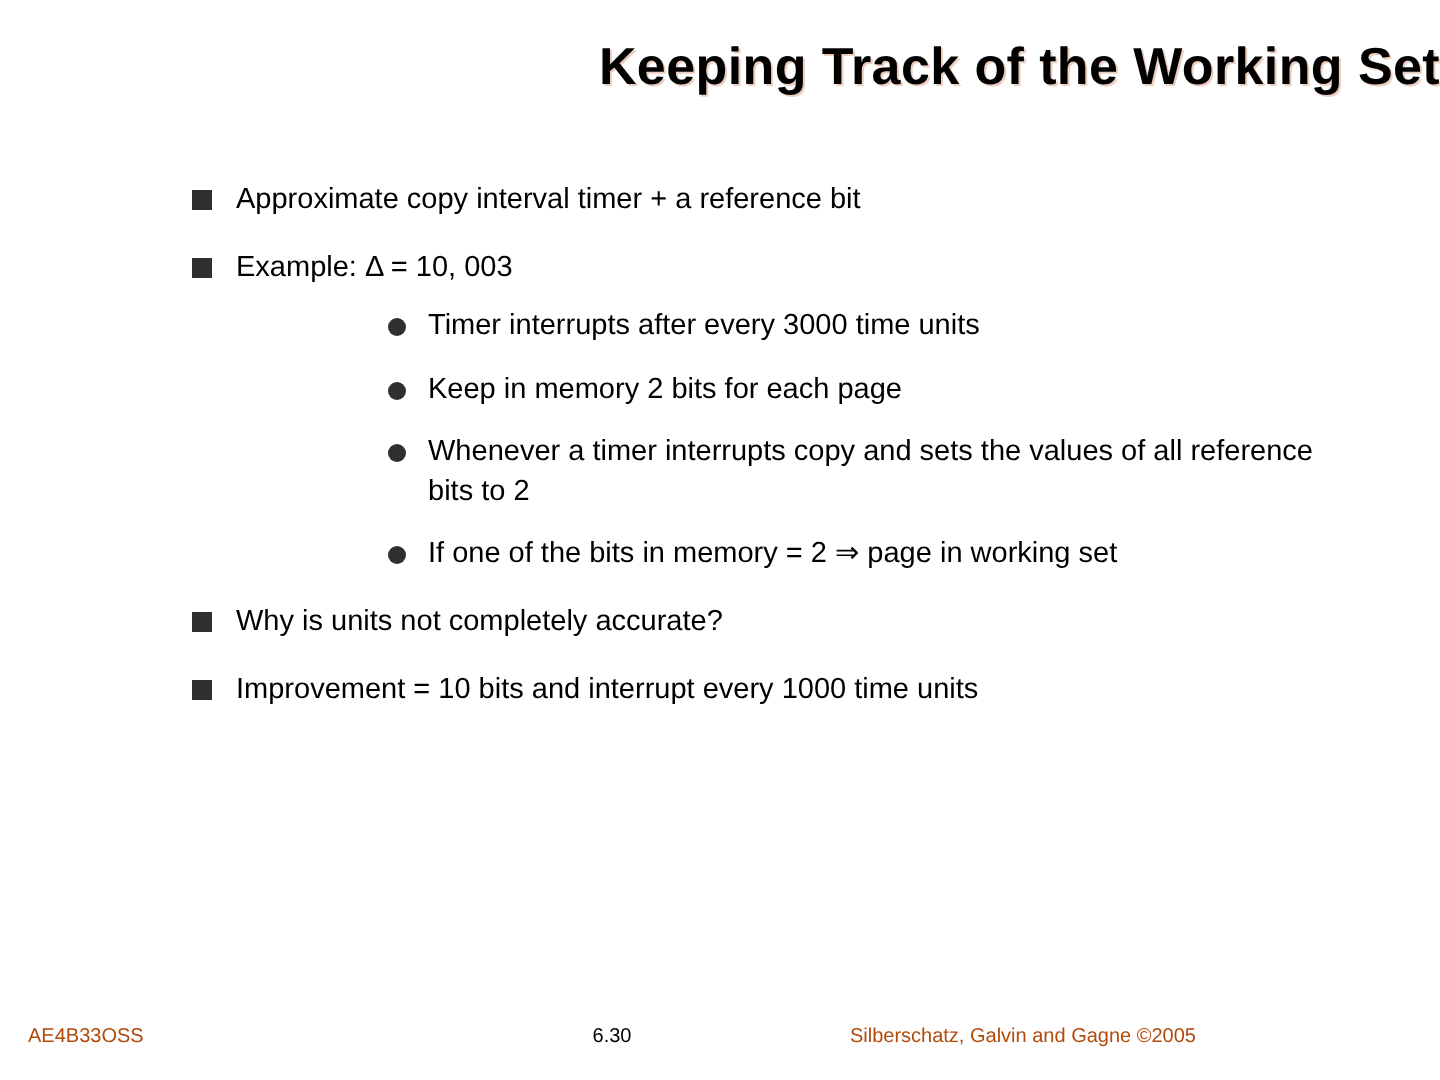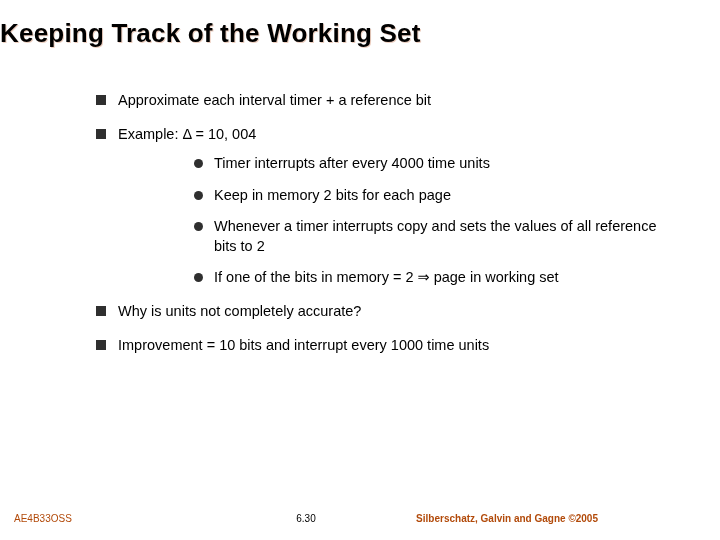--- a/index.html
+++ b/index.html
@@ -5,21 +5,21 @@
   * { margin: 0; padding: 0; box-sizing: border-box; }
   body {
     width: 720px;
     height: 540px;
     background: #ffffff;
     font-family: Arial, Helvetica, sans-serif;
     position: relative;
     overflow: hidden;
   }
   .title {
-    text-align: left;
+    text-align: right;
     font-size: 26px;
     font-weight: bold;
     color: #000;
     padding-top: 18px;
     padding-bottom: 8px;
     text-shadow: 1px 1px 0 rgba(180,60,0,0.25);
     letter-spacing: 0.2px;
   }
   .content {
     padding: 34px 30px 0 96px;
@@ -83,36 +83,35 @@
     bottom: 0;
     font-size: 10px;
     color: #000;
   }
   .footer-right {
     position: absolute;
     right: 14px;
     bottom: 0;
     font-size: 10px;
     color: #b24a0a;
-    font-weight: bold;
   }
 </style>
 </head>
 <body>
 
 <div class="title">Keeping Track of the Working Set</div>
 
 <div class="content">
 
-  <div class="l1">Approximate each interval timer + a reference bit</div>
+  <div class="l1">Approximate copy interval timer + a reference bit</div>
 
   <div class="l1">
-    <span>Example: Δ = 10, 004</span>
+    <span>Example: Δ = 10, 003</span>
     <div class="l2-wrap">
-      <div class="l2">Timer interrupts after every 4000 time units</div>
+      <div class="l2">Timer interrupts after every 3000 time units</div>
       <div class="l2">Keep in memory 2 bits for each page</div>
       <div class="l2">Whenever a timer interrupts copy and sets the values of all reference bits to 2</div>
       <div class="l2">If one of the bits in memory = 2 ⇒ page in working set</div>
     </div>
   </div>
 
   <div class="l1">Why is units not completely accurate?</div>
 
   <div class="l1">Improvement = 10 bits and interrupt every 1000 time units</div>
 

